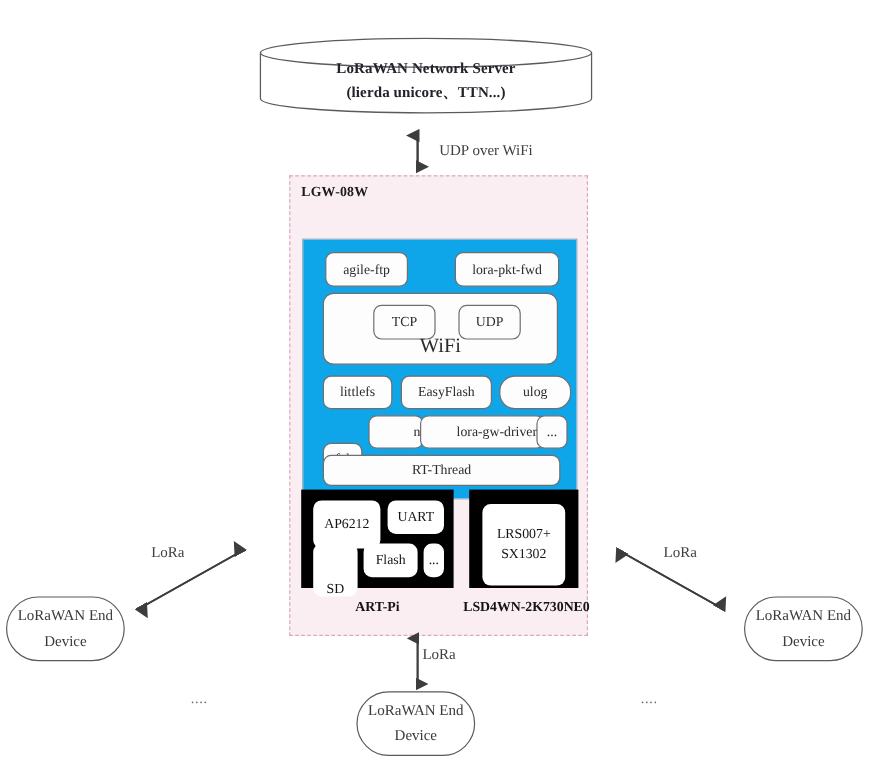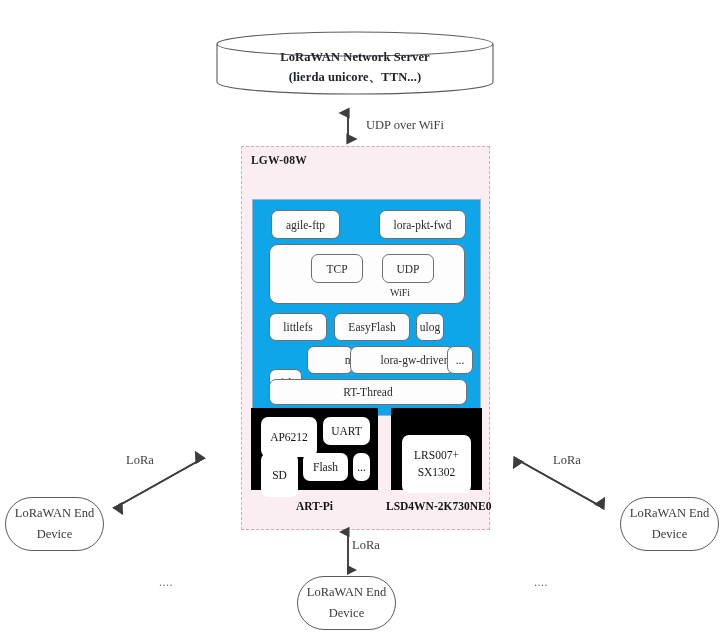--- a/index.html
+++ b/index.html
@@ -82,23 +82,22 @@
   .wifi-box {
     background: #fdfdfd;
     border: 1px solid #6f6f6f;
     border-radius: 9px;
   }
   .wifi-caption {
     position: absolute;
     left: 0; bottom: 5px;
     width: 100%;
     text-align: center;
-    font-size: 10px;
+    font-size: 17px;
     color: #2b2b2b;
-    margin-left: 33px;
   }
 
   
   .black-box {
     background: #000000;
   }
   .hw-chip {
     background: #ffffff;
     border-radius: 7px;
     display: flex;
@@ -194,21 +193,21 @@
       </div>
       <div class="wifi-caption">WiFi</div>
     </div>
 
     <div class="abs chip" style="left:16px; top:113px; width:58px; height:28px;">
       <span>littlefs</span>
     </div>
     <div class="abs chip" style="left:81px; top:113px; width:76px; height:28px;">
       <span>EasyFlash</span>
     </div>
-    <div class="abs chip" style="left:163px; top:113px; width:28px; height:28px;">
+    <div class="abs chip" style="left:163px; top:113px; width:60px; height:28px;border-radius:13px;">
       <span>ulog</span>
     </div>
 
     <div class="abs chip" style="left:16px; top:146px; width:33px; height:28px;margin-top:23px;">
       <span>fal</span>
     </div>
     <div class="abs chip" style="left:54px; top:146px; width:38px; height:28px;padding-left:44px;">
       <span>ntp</span>
     </div>
     <div class="abs chip" style="left:97px; top:146px; width:104px; height:28px;padding-left:24px;">
@@ -223,34 +222,34 @@
     </div>
   </div>
 
   <div class="abs black-box" style="left:251px; top:408px; width:127px; height:82px;">
     <div class="abs hw-chip" style="left:10px; top:9px; width:56px; height:40px;">
       <span>AP6212</span>
     </div>
     <div class="abs hw-chip" style="left:72px; top:9px; width:47px; height:28px;">
       <span>UART</span>
     </div>
-    <div class="abs hw-chip" style="left:10px; top:45px; width:37px; height:44px;">
+    <div class="abs hw-chip" style="left:10px; top:45px; width:37px; height:44px;align-items:flex-end;">
       <span>SD</span>
     </div>
     <div class="abs hw-chip" style="left:52px; top:45px; width:45px; height:28px;">
       <span>Flash</span>
     </div>
     <div class="abs hw-chip" style="left:102px; top:45px; width:17px; height:28px;">
       <span>...</span>
     </div>
   </div>
   <div class="abs hw-caption" style="left:251px; top:500px; width:127px;">ART-Pi</div>
 
   <div class="abs black-box" style="left:391px; top:408px; width:91px; height:82px;">
-    <div class="abs hw-chip two-line" style="left:11px; top:12px; width:69px; height:58px;margin-top:15px;">
+    <div class="abs hw-chip two-line" style="left:11px; top:12px; width:69px; height:68px;">
       <span>LRS007+</span>
       <span>SX1302</span>
     </div>
   </div>
   <div class="abs hw-caption" style="left:386px; top:500px; width:101px;">LSD4WN-2K730NE0</div>
 
   <div class="abs" style="left:110px; top:452px;">
     <svg class="arrow" width="100" height="62" viewBox="0 0 100 62">
       <defs>
         <marker id="ahL1" markerWidth="8" markerHeight="8" refX="4" refY="7" orient="auto">

